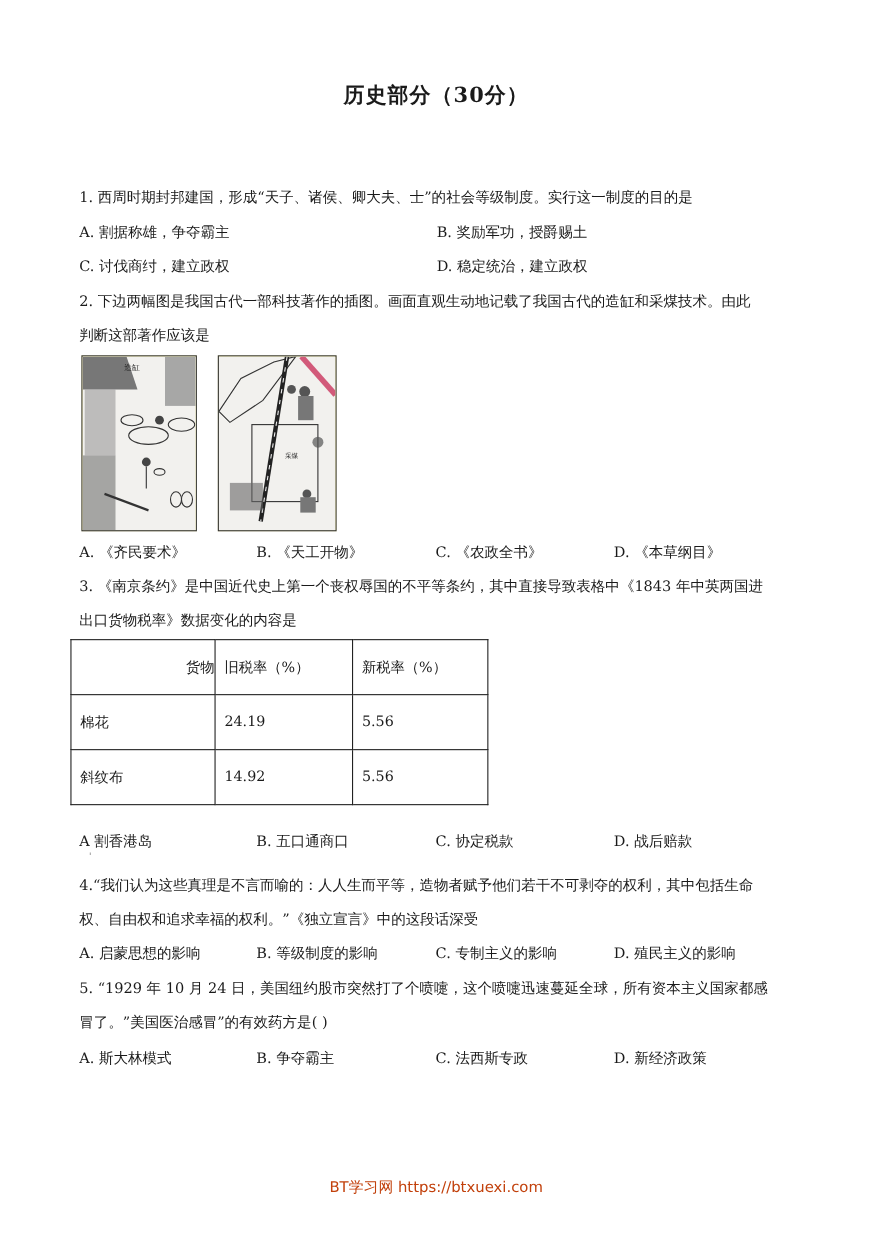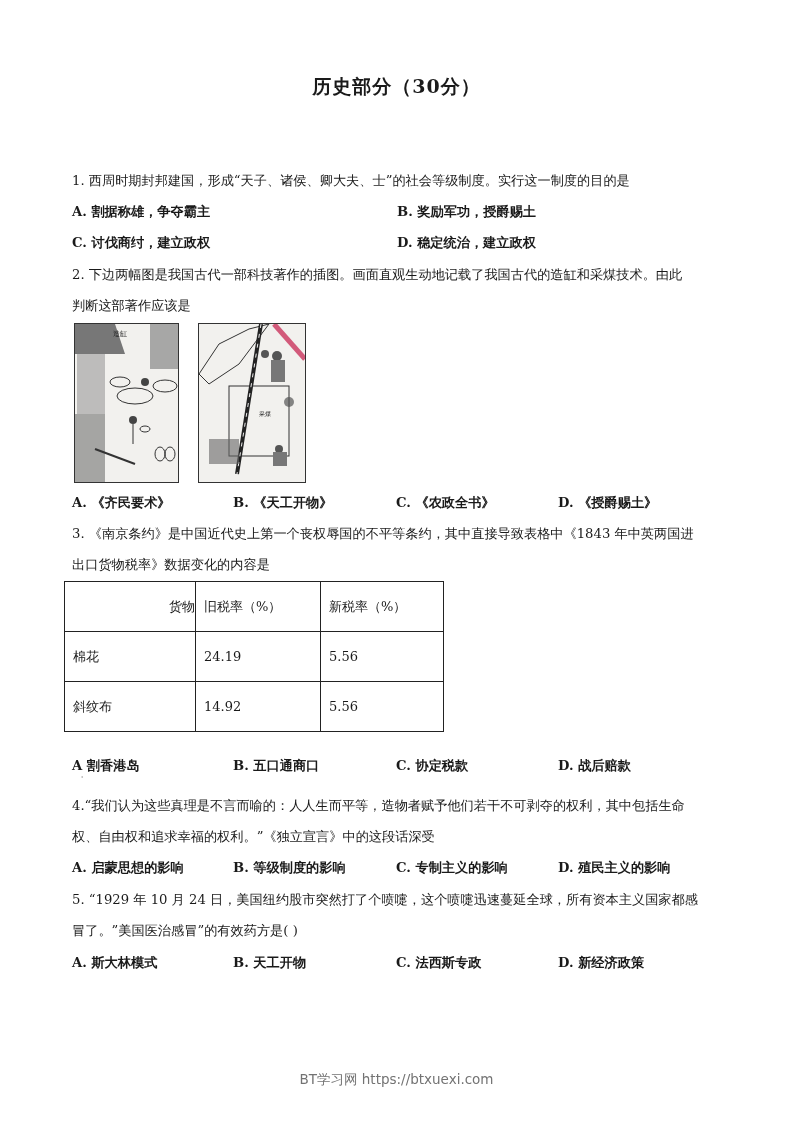--- a/index.html
+++ b/index.html
@@ -3,28 +3,28 @@
   <meta charset="utf-8">
   <style>
     html, body { margin: 0; padding: 0; background: #ffffff; }
     body { width: 793px; height: 1122px; position: relative; overflow: hidden;
            font-family: "DejaVu Serif", "Liberation Serif", serif; color: #1a1a1a; }
     .page { position: absolute; left: 0; top: 0; width: 793px; height: 800px; }
     .title { position: absolute; top: 74px; left: 0; width: 793px; text-align: center;
              font-size: 19px; font-weight: bold; letter-spacing: 1px; }
     .section { position: absolute; left: 72px; width: 650px; font-size: 15px; font-weight: bold; line-height: 33px; top: 104px; }
     .line { position: absolute; left: 72px; font-size: 13.2px; white-space: nowrap; line-height: 20px; }
-    .opt { position: absolute; font-size: 13.2px; white-space: nowrap; line-height: 20px; font-weight: bold; }
+    .opt { position: absolute; font-size: 13.2px; white-space: nowrap; line-height: 20px; }
     .illus { position: absolute; top: 323px; height: 158px; border: 1.5px solid #333; background: #fef9c3; overflow: hidden; }
     .illus svg { display: block; }
     table.tax { position: absolute; left: 64px; top: 581px; border-collapse: collapse; font-size: 13px; }
     table.tax td { border: 1.3px solid #222; height: 49px; padding: 0 0 0 8px; vertical-align: middle; }
     .c1 { width: 122px; text-align: right; } .c2 { width: 116px; } .c3 { width: 114px; }
     .footer { position: absolute; top: 1071px; left: 0; width: 793px; text-align: center;
-              font-family: "DejaVu Sans", "Liberation Sans", sans-serif; font-size: 13.5px; color: #737373; }
+              font-family: "DejaVu Sans", "Liberation Sans", sans-serif; font-size: 13.5px; color: #c2410c; }
     .speck { position: absolute; color: #777; font-size: 8px; }
   </style>
 </head>
 <body>
 
 <div class="page">
 
   <div class="title">历史部分（30分）</div>
 
 
@@ -73,21 +73,21 @@
       <rect x="10" y="115" width="30" height="25" fill="#666" opacity="0.6"></rect>
       <circle cx="90" cy="78" r="5" fill="#555" opacity="0.7"></circle>
       <line x1="75" y1="0" x2="106" y2="35" stroke="#d25a7a" stroke-width="5"></line>
       <text x="60" y="92" font-size="6" fill="#222">采煤</text>
     </svg>
   </div>
 
   <div class="opt" style="left:72px; top:493px">A.  《齐民要术》</div>
   <div class="opt" style="left:233px; top:493px">B.  《天工开物》</div>
   <div class="opt" style="left:396px; top:493px">C.  《农政全书》</div>
-  <div class="opt" style="left:558px; top:493px">D.  《授爵赐土》</div>
+  <div class="opt" style="left:558px; top:493px">D.  《本草纲目》</div>
 
   <div class="line" style="top:524px">3.  《南京条约》是中国近代史上第一个丧权辱国的不平等条约，其中直接导致表格中《1843 年中英两国进</div>
   <div class="line" style="top:555px">出口货物税率》数据变化的内容是</div>
 
   <table class="tax">
     <tbody>
         <tr>
       <td class="c1">货物</td>
       <td class="c2">旧税率（%）</td>
       <td class="c3">新税率（%）</td>
@@ -116,19 +116,19 @@
 
   <div class="opt" style="left:72px; top:858px">A.  启蒙思想的影响</div>
   <div class="opt" style="left:233px; top:858px">B.  等级制度的影响</div>
   <div class="opt" style="left:396px; top:858px">C.  专制主义的影响</div>
   <div class="opt" style="left:558px; top:858px">D.  殖民主义的影响</div>
 
   <div class="line" style="top:890px">5.  “1929 年 10 月 24 日，美国纽约股市突然打了个喷嚏，这个喷嚏迅速蔓延全球，所有资本主义国家都感</div>
   <div class="line" style="top:921px">冒了。”美国医治感冒”的有效药方是(        )</div>
 
   <div class="opt" style="left:72px; top:953px">A.  斯大林模式</div>
-  <div class="opt" style="left:233px; top:953px">B.  天工开物</div>
+  <div class="opt" style="left:233px; top:953px">B.  争夺霸主</div>
   <div class="opt" style="left:396px; top:953px">C.  法西斯专政</div>
   <div class="opt" style="left:558px; top:953px">D.  新经济政策</div>
 
 
   <div class="footer">BT学习网 https://btxuexi.com</div>
 </div>
 
 </body></html>

